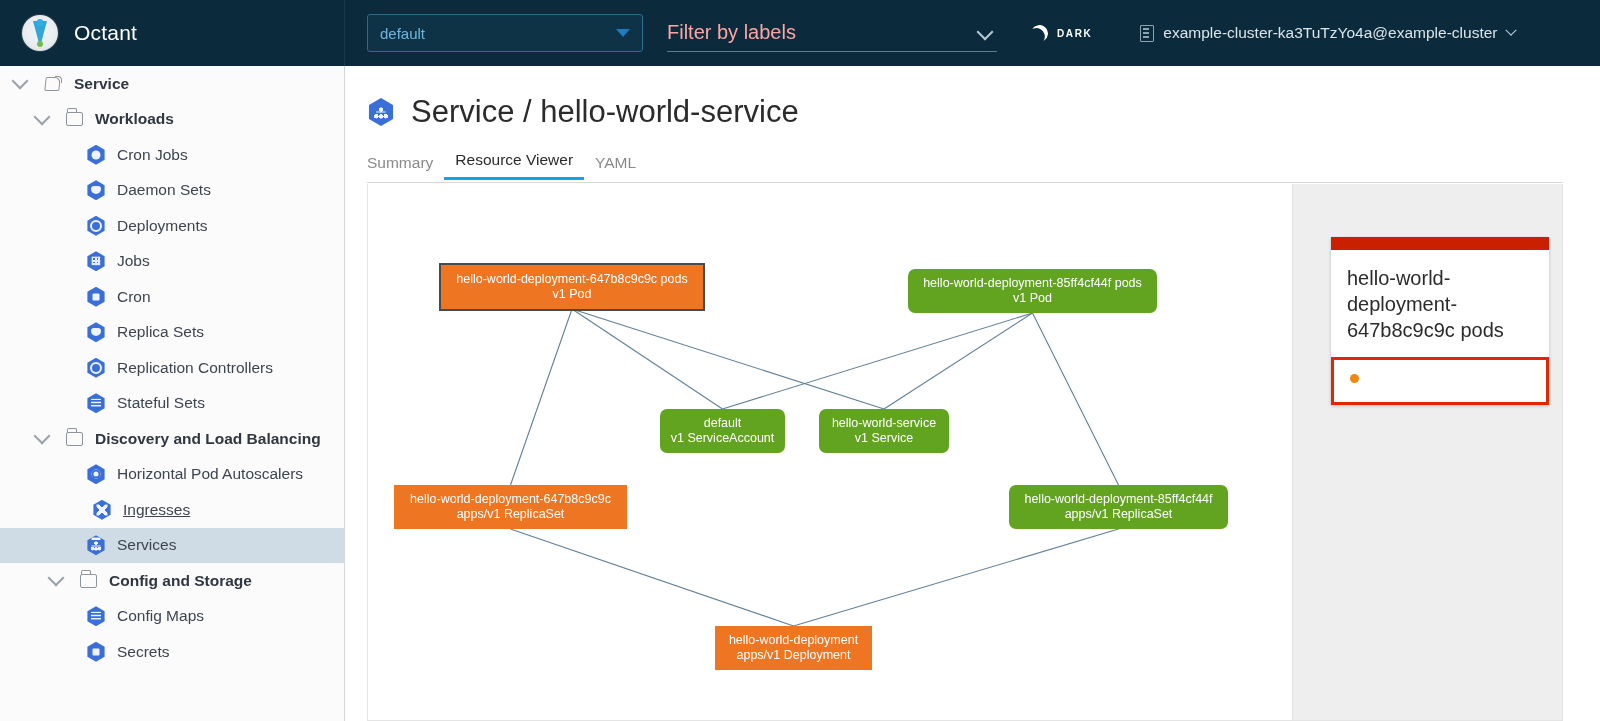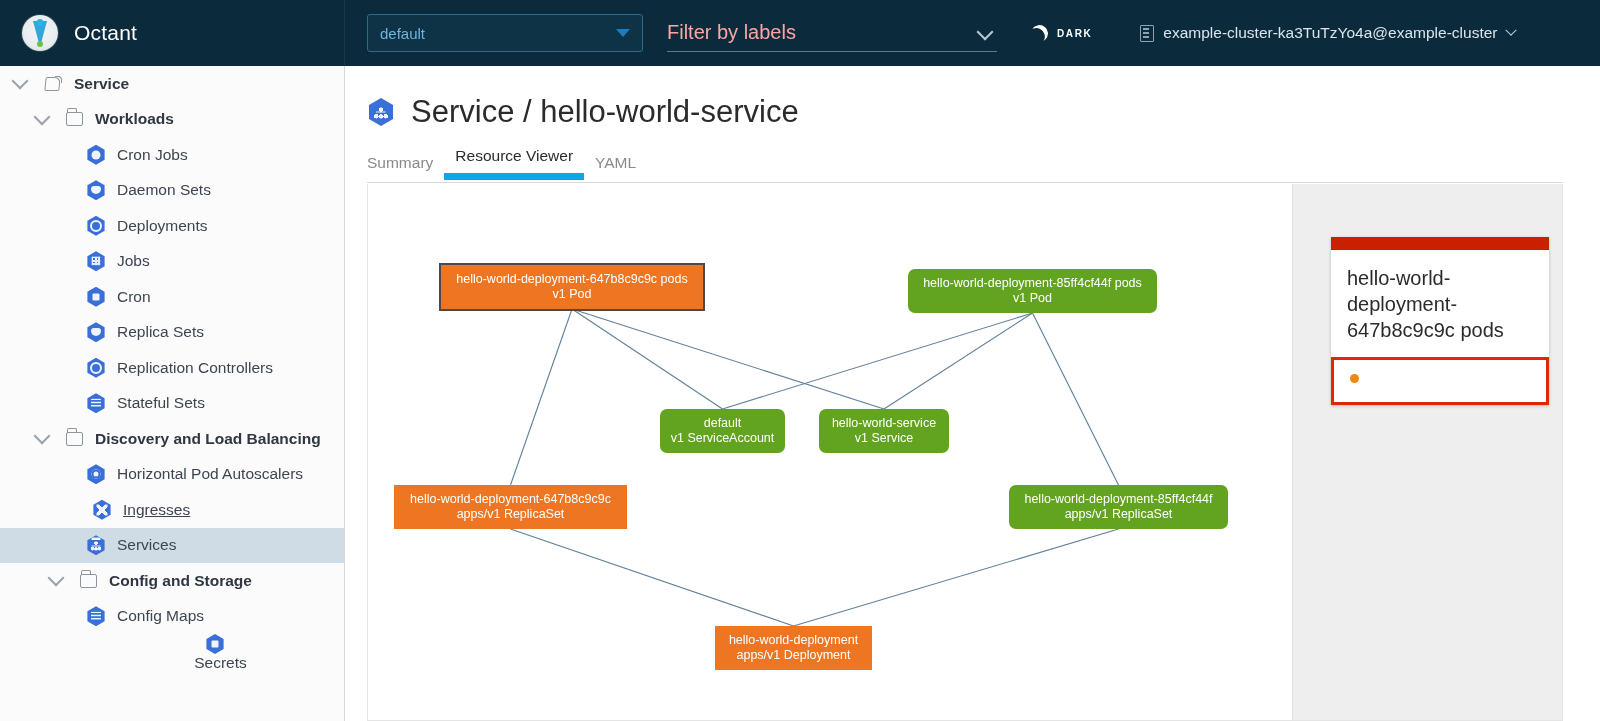--- a/index.html
+++ b/index.html
@@ -272,21 +272,21 @@
     margin: 16px 0 0 22px;
     height: 34px;
     position: relative;
   }
   .tab {
     font-size: 15.5px; color: #8a8a8a;
     padding: 0 11px 8px 11px;
     cursor: pointer;
   }
   .tab:first-child { margin-left: 0; padding-left: 0; }
-  .tab.active { color: #2b2b2b; border-bottom: 7px solid #0ea5e9; }
+  .tab.active { color: #2b2b2b; border-bottom: 3px solid #0ea5e9; }
 
   .tabrule {
     position: absolute; left: 367px; top: 182px;
     width: 1196px; height: 1px; background: #d8d8d8;
   }
 
   .viewer {
     position: absolute; left: 367px; top: 184px;
     width: 1196px; height: 537px;
     border: 1px solid #e4e4e4; border-top: none;
@@ -453,21 +453,21 @@
       <span class="chev-slot">
         <span class="chev"></span>
       </span>
       <span class="folder" style="margin-left: 14px;"></span>
       <span class="nav-label grouplbl">Config and Storage</span>
     </div>
     <div class="nav-row" style="padding-left: 86px;">
       <span class="k8s lines"></span>
       <span class="nav-label leaf">Config Maps</span>
     </div>
-    <div class="nav-row" style="padding-left: 86px; flex-direction: column;">
+    <div class="nav-row" style="padding-left: 86px;">
       <span class="k8s square"></span>
       <span class="nav-label leaf">Secrets</span>
     </div>
   </div>
 
 <div class="main">
   <div class="page-title">
     <span class="title-icon"></span>
     <span>Service / hello-world-service</span>
   </div>

